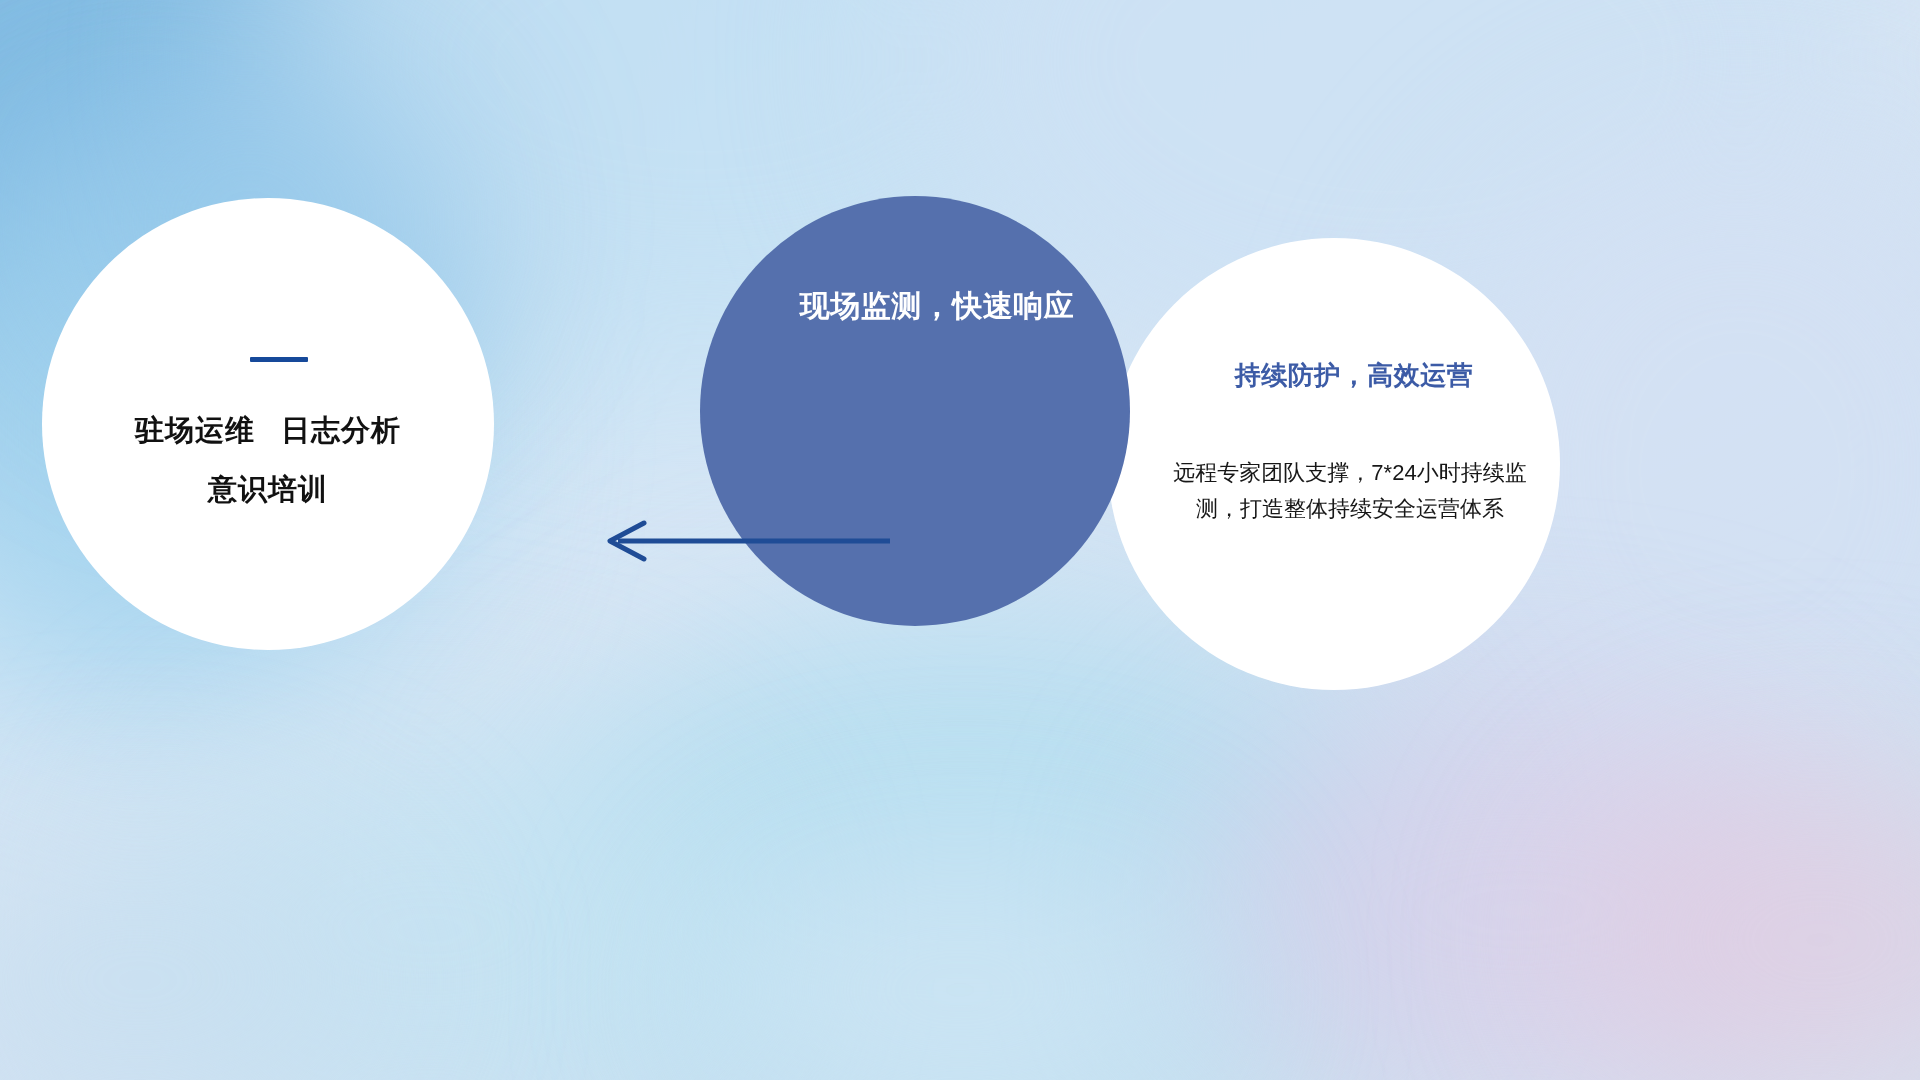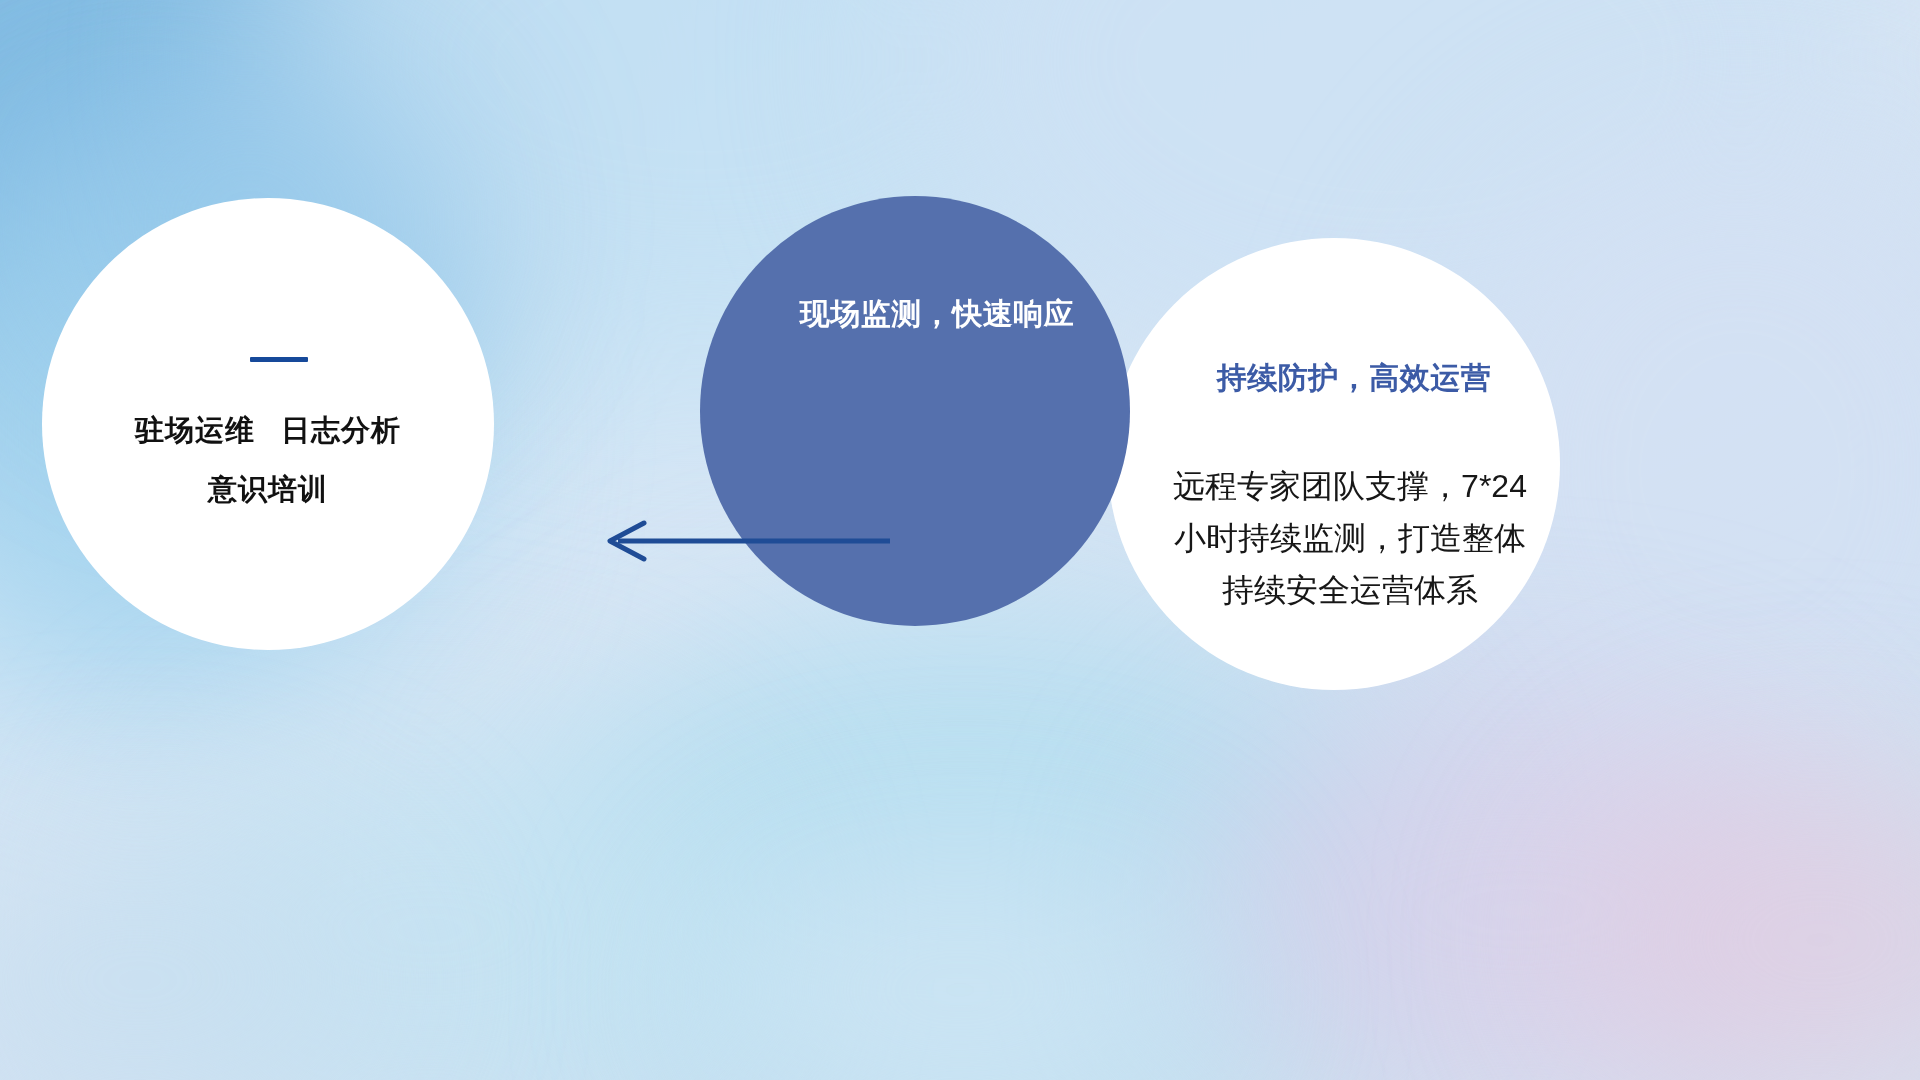--- a/index.html
+++ b/index.html
@@ -120,21 +120,21 @@
     margin-bottom: 26px;
     white-space: nowrap;
   }
   .left-line:last-child { margin-bottom: 12px; }
   .left-gap { display: inline-block; width: 26px; }
 
   
   #center-content {
     position: absolute;
     left: 700px;
-    top: 196px;
+    top: 188px;
     width: 430px;
     height: 430px;
     z-index: 9;
     display: flex;
     flex-direction: column;
     align-items: center;
     padding-top: 98px;
     box-sizing: border-box;
   }
   #center-title {
@@ -165,30 +165,30 @@
     height: 452px;
     z-index: 9;
     display: flex;
     flex-direction: column;
     align-items: center;
     padding-top: 120px;
     box-sizing: border-box;
   }
   #right-title {
     color: #3c5ba6;
-    font-size: 30px;
+    font-size: 26px;
     font-weight: bold;
     letter-spacing: 0.5px;
     white-space: nowrap;
     transform: translateX(20px);
   }
   #right-body {
     margin-top: 62px;
     color: #171717;
-    font-size: 32px;
+    font-size: 22px;
     line-height: 1.62;
     text-align: center;
     width: 360px;
     transform: translateX(16px);
     font-weight: 400;
   }
 
   
   #arrow {
     position: absolute;

